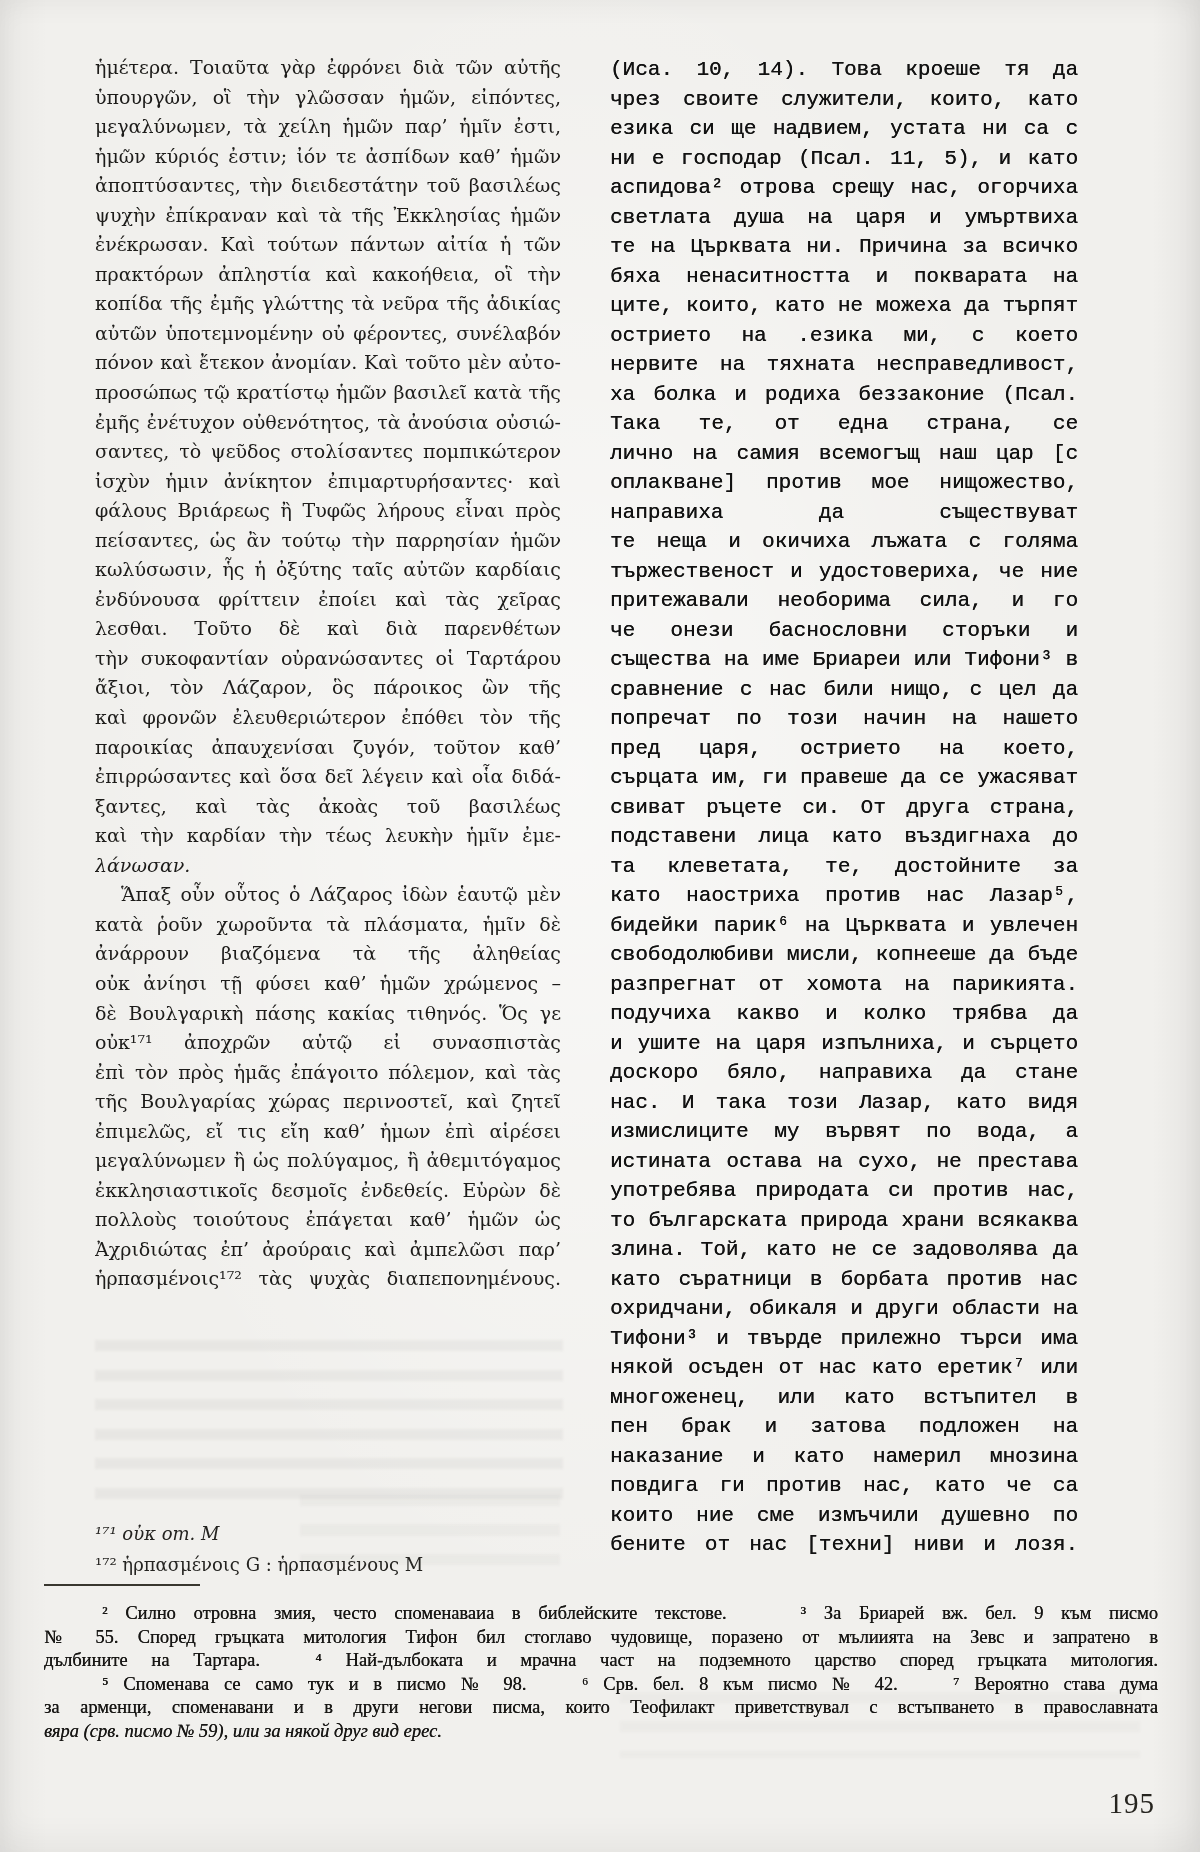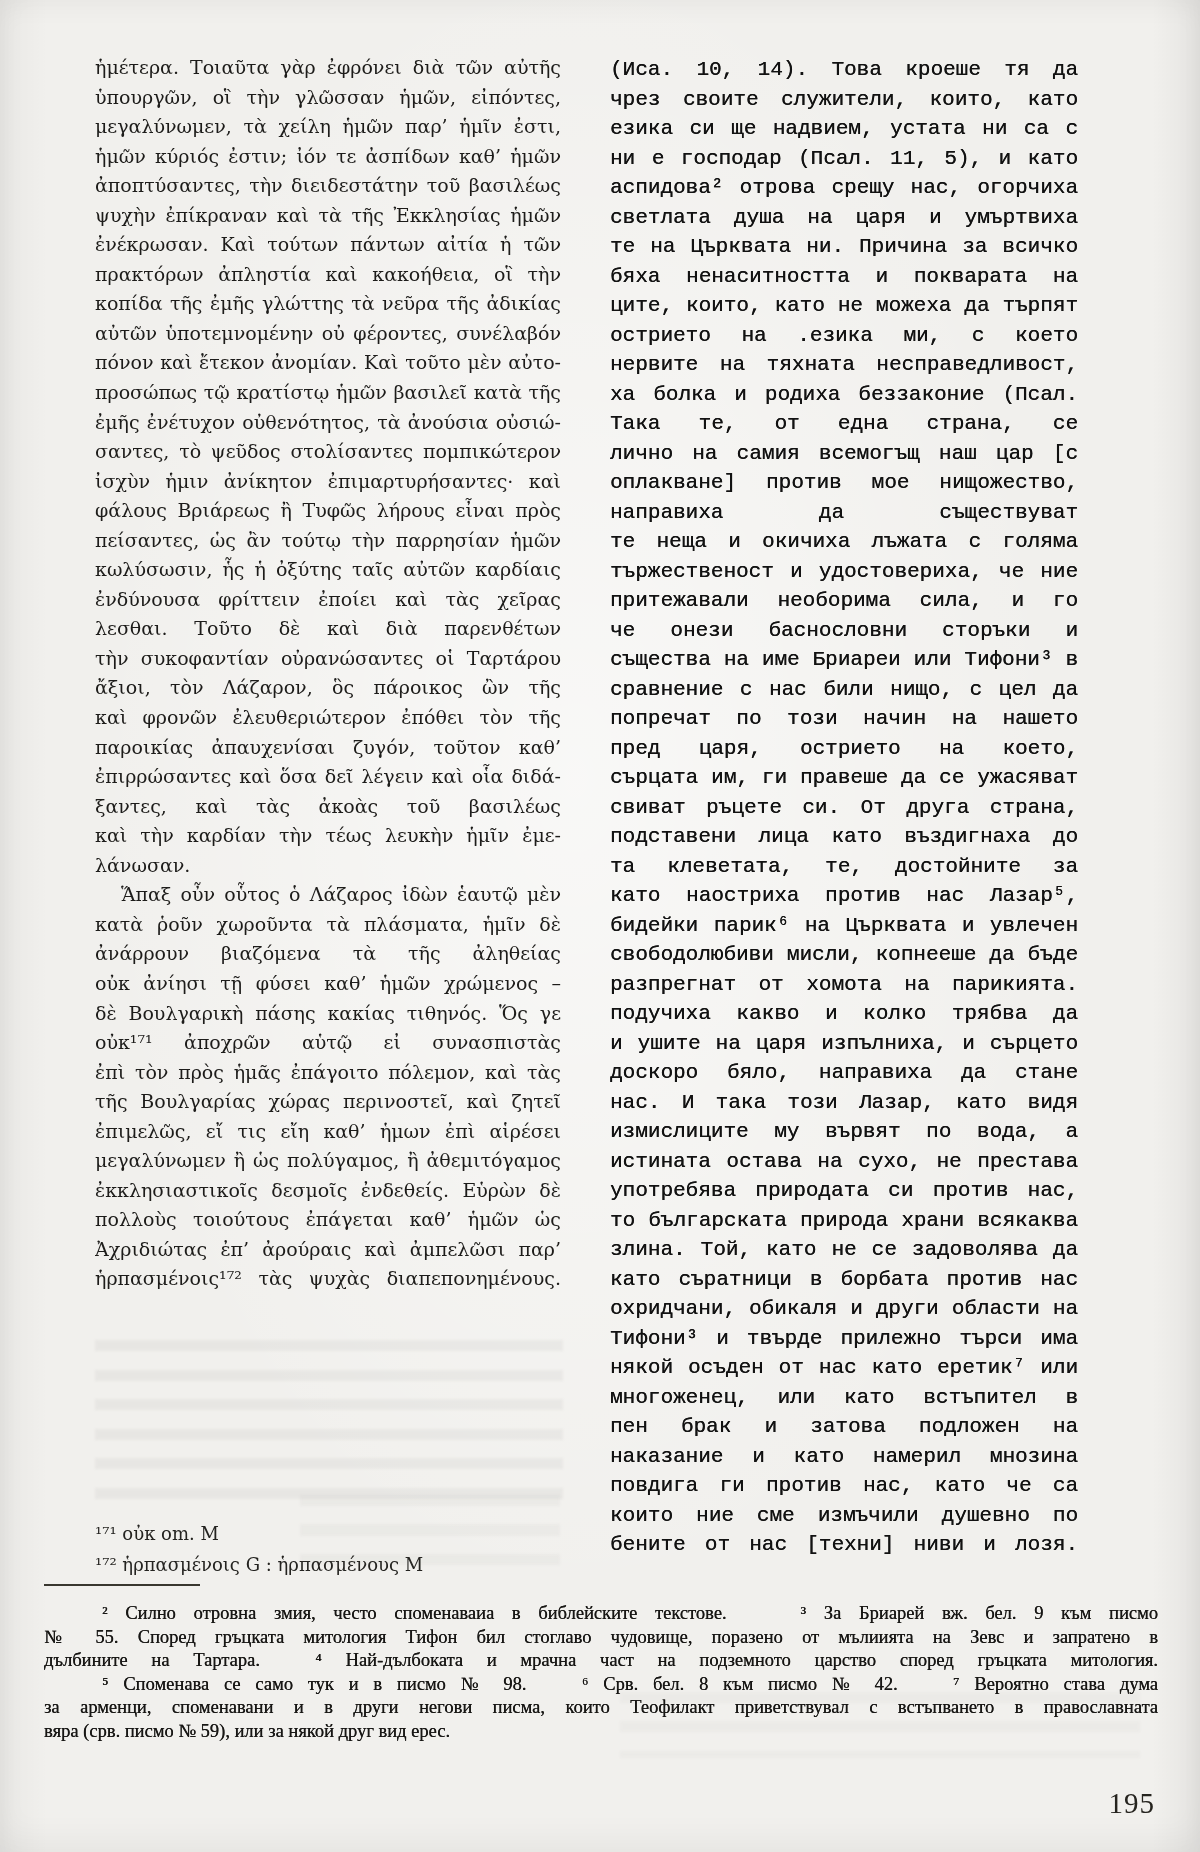--- a/index.html
+++ b/index.html
@@ -29,21 +29,21 @@
     font:21px/29.5px "Liberation Serif", serif;
     color:#121212;
     text-shadow:.25px 0 0 currentColor;
   }
   .line{
     height:29.55px;line-height:29.55px;
     text-align:justify;text-align-last:justify;
     overflow:hidden;white-space:normal;
   }
   .col-right .line{height:29.5px;line-height:29.5px;font-family:Liberation Mono, monospace;}
-  .line.short{text-align:left;text-align-last:left;}
+  .line.short{text-align:left;text-align-last:left;font-style:italic;}
   .col-left .indent{padding-left:26px;}
   .apparatus{
     position:absolute;left:95px;top:1518px;width:466px;
     font:18px/31px "DejaVu Serif", serif;color:#242320;
   }
   .apparatus .line{height:31px;line-height:31px;text-align:left;text-align-last:left;}
   .fn-rule{
     position:absolute;left:44px;top:1584px;width:156px;
     border-top:2.5px solid #39372f;
   }

